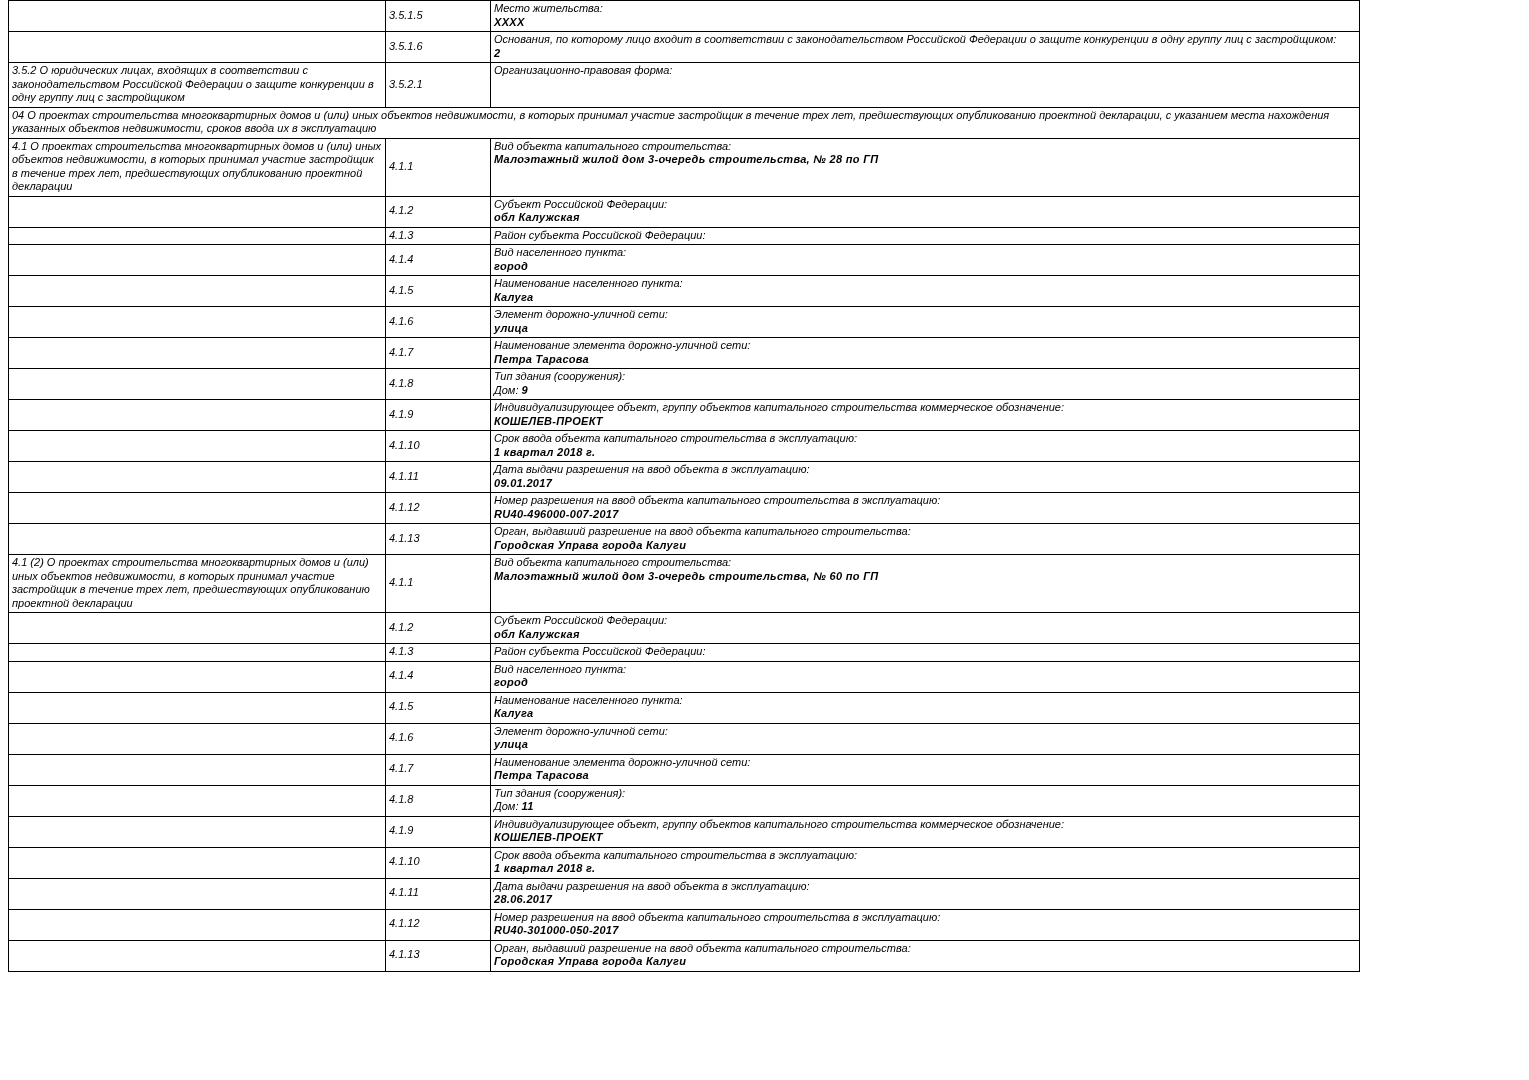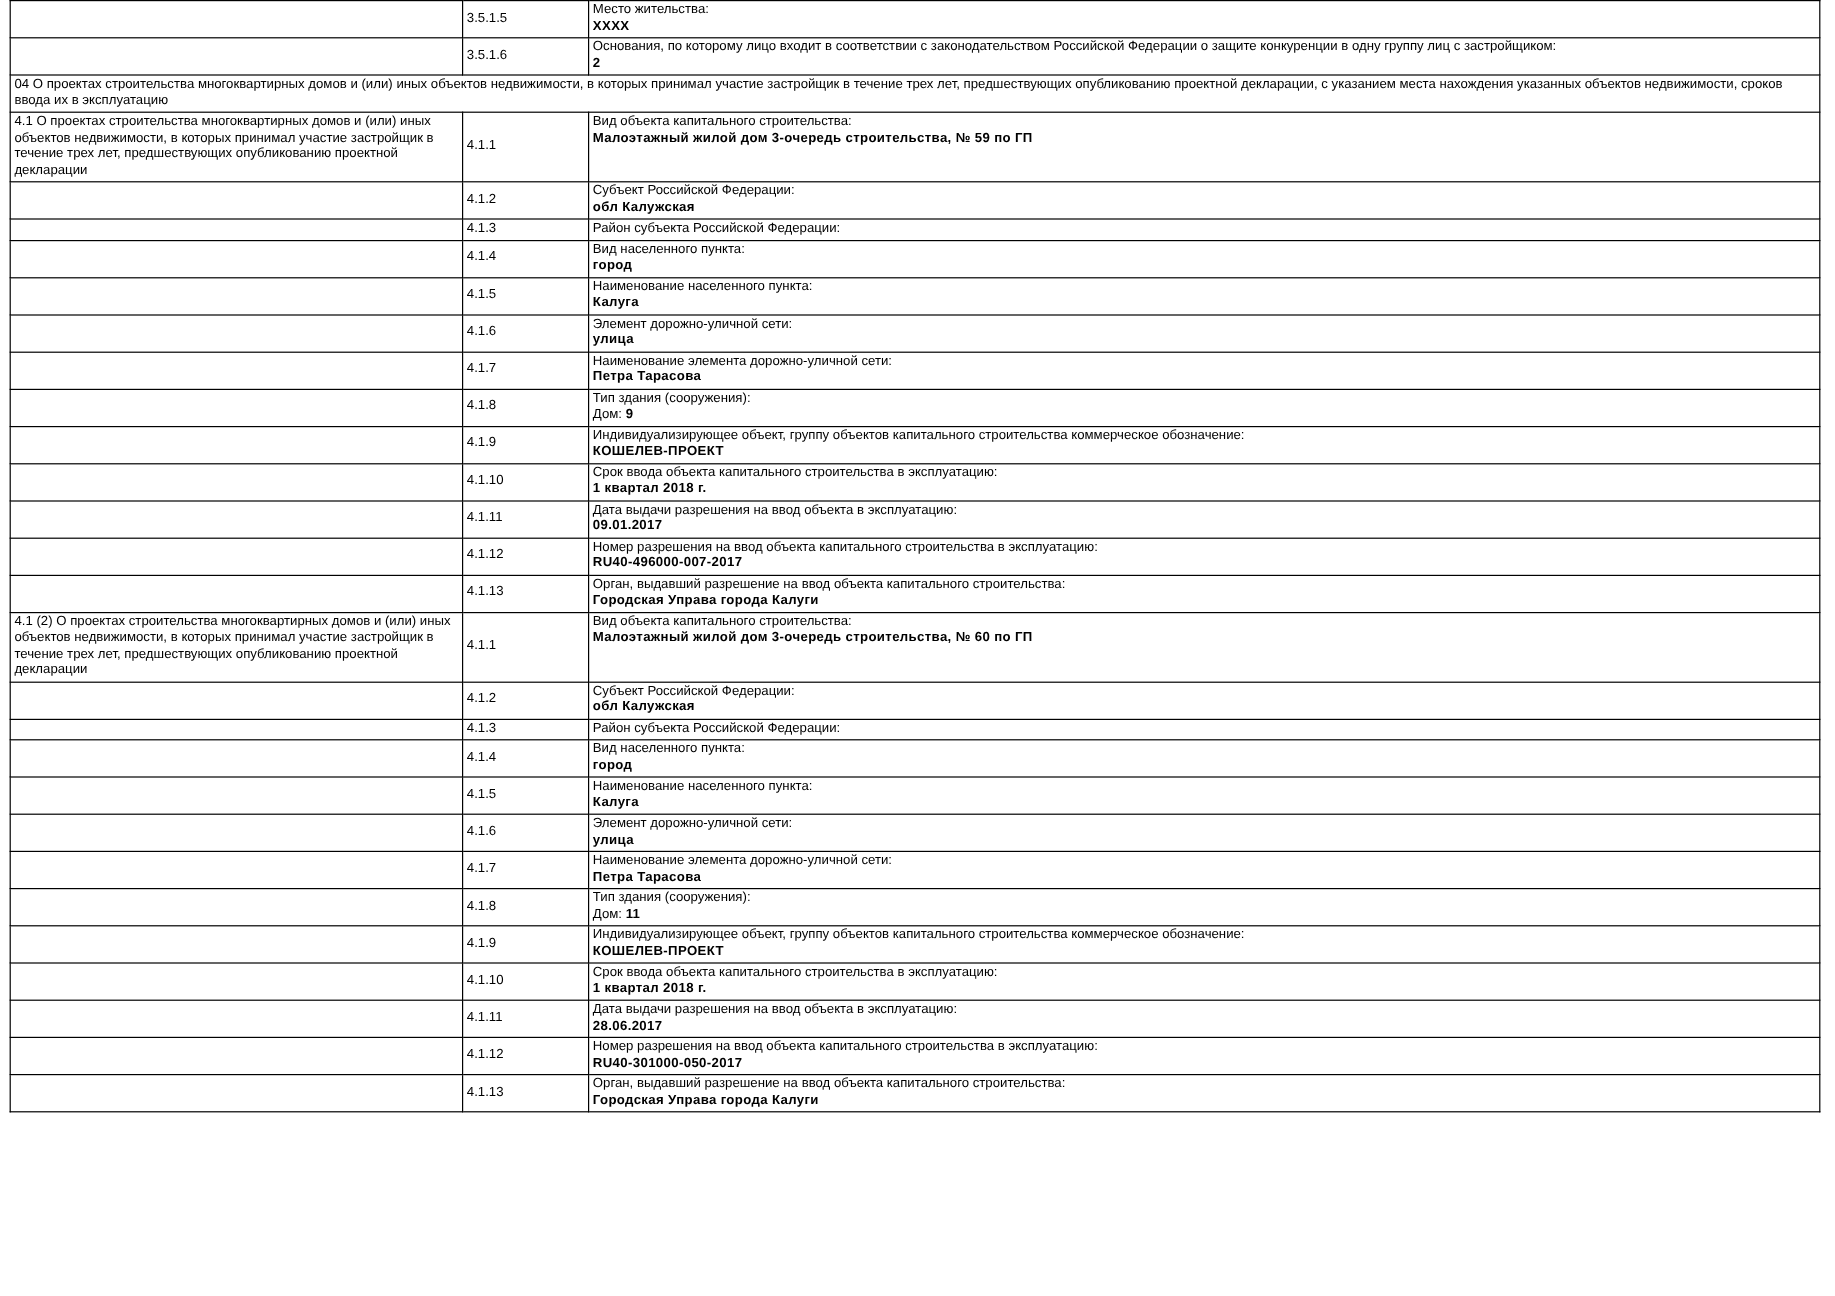--- a/index.html
+++ b/index.html
@@ -8,21 +8,22 @@
     width: 1529px;
     height: 1080px;
     font-family: "Liberation Sans", sans-serif;
     font-size: 11px;
     color: #000;
     overflow: hidden;
   }
   .doc {
     margin-left: 8px;
     margin-top: 0;
-    width: 1509px;
+    width: 1352px;
+    font-style: italic;
   }
   table {
     border-collapse: collapse;
     width: 100%;
     table-layout: fixed;
   }
   td {
     border: 1px solid #000;
     vertical-align: top;
     padding: 1px 3px 2px 3px;
@@ -56,28 +57,35 @@
         </tr>
         <tr>
           <td class="c1"></td>
           <td class="c2">3.5.1.6</td>
           <td class="c3">
             <div>Основания, по которому лицо входит в соответствии с законодательством Российской Федерации о защите конкуренции в одну группу лиц с застройщиком:</div>
             <div class="val">2</div>
           </td>
         </tr>
         <tr>
+          <td class="c1">3.5.2 О юридических лицах, входящих в соответствии с законодательством Российской Федерации о защите конкуренции в одну группу лиц с застройщиком</td>
+          <td class="c2">3.5.2.1</td>
+          <td class="c3">
+            <div>Организационно-правовая форма:</div>
+          </td>
+        </tr>
+        <tr>
           <td colspan="3" class="sec">04 О проектах строительства многоквартирных домов и (или) иных объектов недвижимости, в которых принимал участие застройщик в течение трех лет, предшествующих опубликованию проектной декларации, с указанием места нахождения указанных объектов недвижимости, сроков ввода их в эксплуатацию</td>
         </tr>
         <tr>
           <td class="c1">4.1 О проектах строительства многоквартирных домов и (или) иных объектов недвижимости, в которых принимал участие застройщик в течение трех лет, предшествующих опубликованию проектной декларации</td>
           <td class="c2">4.1.1</td>
           <td class="c3">
             <div>Вид объекта капитального строительства:</div>
-            <div class="val">Малоэтажный жилой дом 3-очередь строительства, № 59 по ГП</div>
+            <div class="val">Малоэтажный жилой дом 3-очередь строительства, № 28 по ГП</div>
           </td>
         </tr>
         <tr>
           <td class="c1"></td>
           <td class="c2">4.1.2</td>
           <td class="c3">
             <div>Субъект Российской Федерации:</div>
             <div class="val">обл Калужская</div>
           </td>
         </tr>

